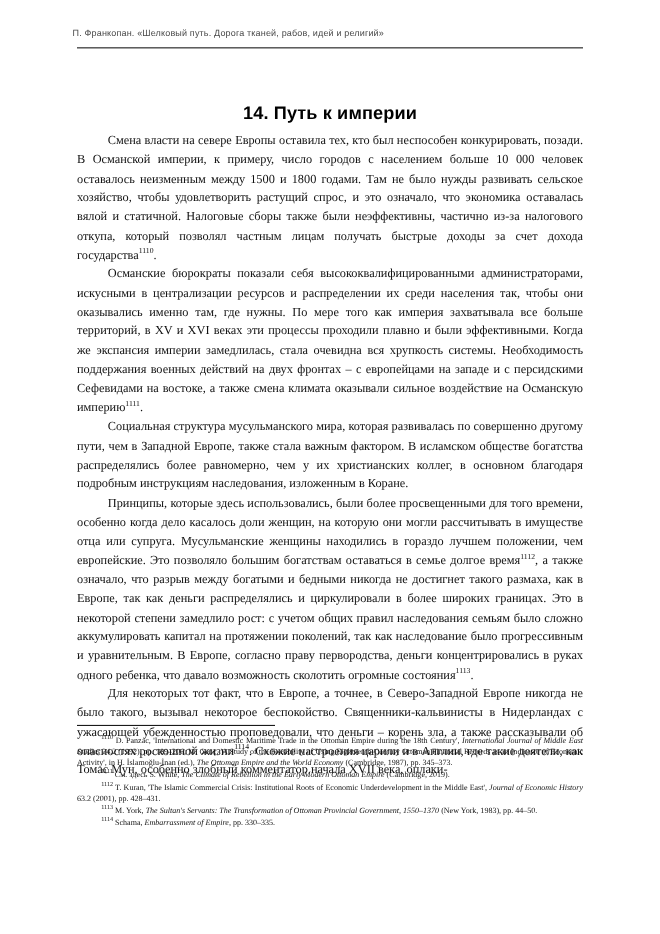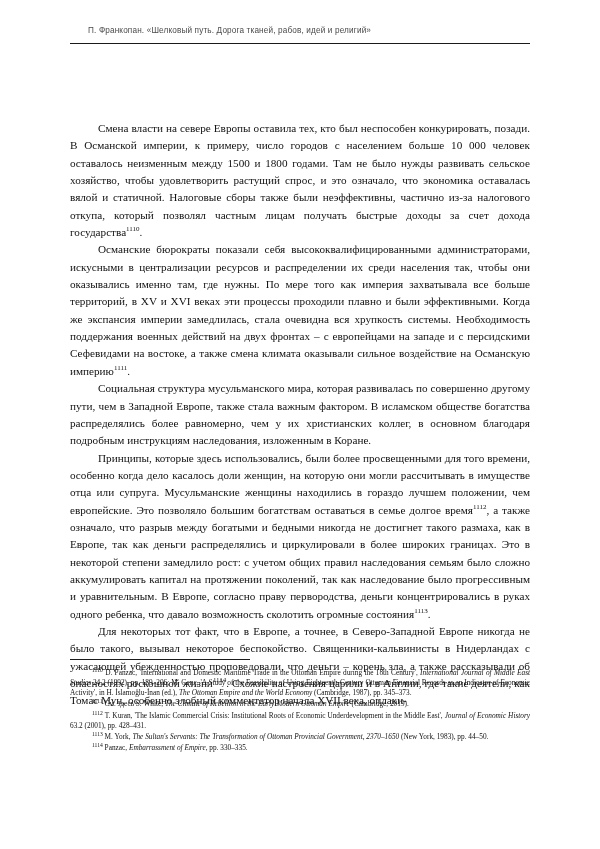--- a/index.html
+++ b/index.html
@@ -16,21 +16,21 @@
     width: 600px;
     height: 849px;
     background: #ffffff;
     box-sizing: border-box;
     overflow: hidden;
   }
 
   
   .running-header {
     position: absolute;
-    left: 88px;
+    left: 66px;
     top: 26px;
     width: 460px;
     font-family: "Liberation Sans", "DejaVu Sans", sans-serif;
     font-size: 8.2px;
     color: #4a4a4a;
     letter-spacing: 0.15px;
     white-space: nowrap;
   }
   .header-rule {
     position: absolute;
@@ -121,33 +121,34 @@
 </style>
 </head>
 <body>
 
 <div class="page">
 
   <div class="running-header">П.  Франкопан.  «Шелковый путь. Дорога тканей, рабов, идей и религий»</div>
 
   <div class="header-rule"></div>
 
+  <h1 class="chapter-title">14. Путь к империи</h1>
 
   <div class="body-block">
       <p class="para">Смена власти на севере Европы оставила тех, кто был неспособен конкурировать, позади. В Османской империи, к примеру, число городов с населением больше 10 000 человек оставалось неизменным между 1500 и 1800 годами. Там не было нужды развивать сельское хозяйство, чтобы удовлетворить растущий спрос, и это означало, что экономика оставалась вялой и статичной. Налоговые сборы также были неэффективны, частично из-за налогового откупа, который позволял частным лицам получать быстрые доходы за счет дохода государства<sup class="fn">1110</sup>.</p>
       <p class="para">Османские бюрократы показали себя высококвалифицированными администраторами, искусными в централизации ресурсов и распределении их среди населения так, чтобы они оказывались именно там, где нужны. По мере того как империя захватывала все больше территорий, в XV и XVI веках эти процессы проходили плавно и были эффективными. Когда же экспансия империи замедлилась, стала очевидна вся хрупкость системы. Необходимость поддержания военных действий на двух фронтах – с европейцами на западе и с персидскими Сефевидами на востоке, а также смена климата оказывали сильное воздействие на Османскую империю<sup class="fn">1111</sup>.</p>
       <p class="para">Социальная структура мусульманского мира, которая развивалась по совершенно другому пути, чем в Западной Европе, также стала важным фактором. В исламском обществе богатства распределялись более равномерно, чем у их христианских коллег, в основном благодаря подробным инструкциям наследования, изложенным в Коране.</p>
       <p class="para">Принципы, которые здесь использовались, были более просвещенными для того времени, особенно когда дело касалось доли женщин, на которую они могли рассчитывать в имуществе отца или супруга. Мусульманские женщины находились в гораздо лучшем положении, чем европейские. Это позволяло большим богатствам оставаться в семье долгое время<sup class="fn">1112</sup>, а также означало, что разрыв между богатыми и бедными никогда не достигнет такого размаха, как в Европе, так как деньги распределялись и циркулировали в более широких границах. Это в некоторой степени замедлило рост: с учетом общих правил наследования семьям было сложно аккумулировать капитал на протяжении поколений, так как наследование было прогрессивным и уравнительным. В Европе, согласно праву первородства, деньги концентрировались в руках одного ребенка, что давало возможность сколотить огромные состояния<sup class="fn">1113</sup>.</p>
       <p class="para">Для некоторых тот факт, что в Европе, а точнее, в Северо-Западной Европе никогда не было такого, вызывал некоторое беспокойство. Священники-кальвинисты в Нидерландах с ужасающей убежденностью проповедовали, что деньги – корень зла, а также рассказывали об опасностях роскошной жизни<sup class="fn">1114</sup>. Схожие настроения царили и в Англии, где такие деятели, как Томас Мун, особенно злобный комментатор начала XVII века, оплаки-</p>
     </div>
 
   <div class="footnote-rule"></div>
 
   <div class="footnotes">
       <p class="footnote"><sup>1110</sup> <span>D. Panzac, 'International and Domestic Maritime Trade in the Ottoman Empire during the 18th Century', </span><span class="it">International Journal of Middle East Studies</span><span> 24.2 (1992), pp. 189–206; M. Genç, 'A Study of the Feasibility of Using Eighteenth-Century Ottoman Financial Records as an Indicator of Economic Activity', in H. İslamoğlu-İnan (ed.), </span><span class="it">The Ottoman Empire and the World Economy</span><span> (Cambridge, 1987), pp. 345–373.</span></p>
       <p class="footnote"><sup>1111</sup> <span>См. здесь S. White, </span><span class="it">The Climate of Rebellion in the Early Modern Ottoman Empire</span><span> (Cambridge, 2019).</span></p>
       <p class="footnote"><sup>1112</sup> <span>T. Kuran, 'The Islamic Commercial Crisis: Institutional Roots of Economic Underdevelopment in the Middle East', </span><span class="it">Journal of Economic History</span><span> 63.2 (2001), pp. 428–431.</span></p>
-      <p class="footnote"><sup>1113</sup> <span>M. York, </span><span class="it">The Sultan's Servants: The Transformation of Ottoman Provincial Government, 2370–1650</span><span> (New York, 1983), pp. 44–50.</span></p>
-      <p class="footnote"><sup>1114</sup> <span>Panzac, </span><span class="it">Embarrassment of Empire</span><span>, pp. 330–335.</span></p>
+      <p class="footnote"><sup>1113</sup> <span>M. York, </span><span class="it">The Sultan's Servants: The Transformation of Ottoman Provincial Government, 1550–1370</span><span> (New York, 1983), pp. 44–50.</span></p>
+      <p class="footnote"><sup>1114</sup> <span>Schama, </span><span class="it">Embarrassment of Empire</span><span>, pp. 330–335.</span></p>
     </div>
 
 
 </div>
 
 </body></html>

